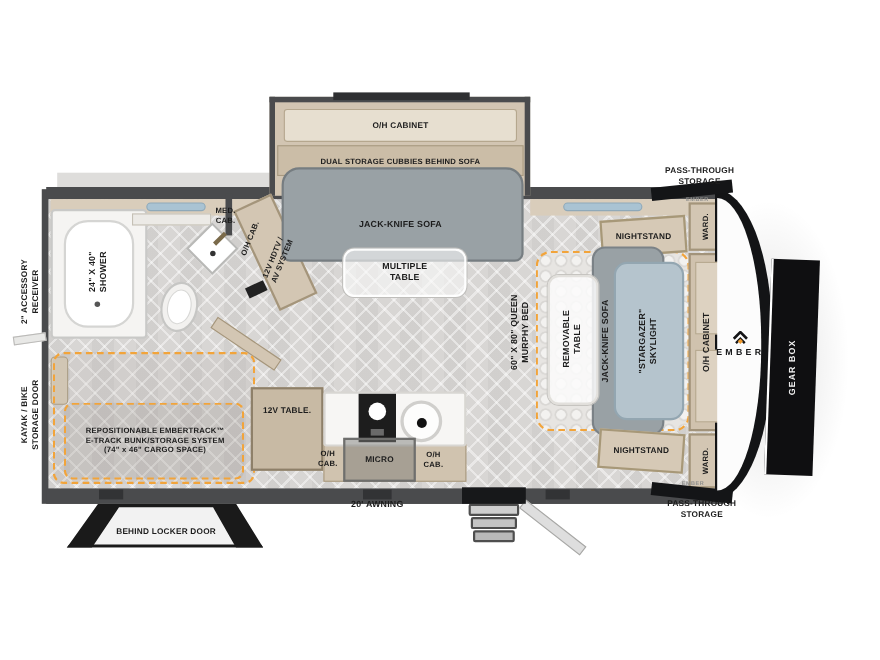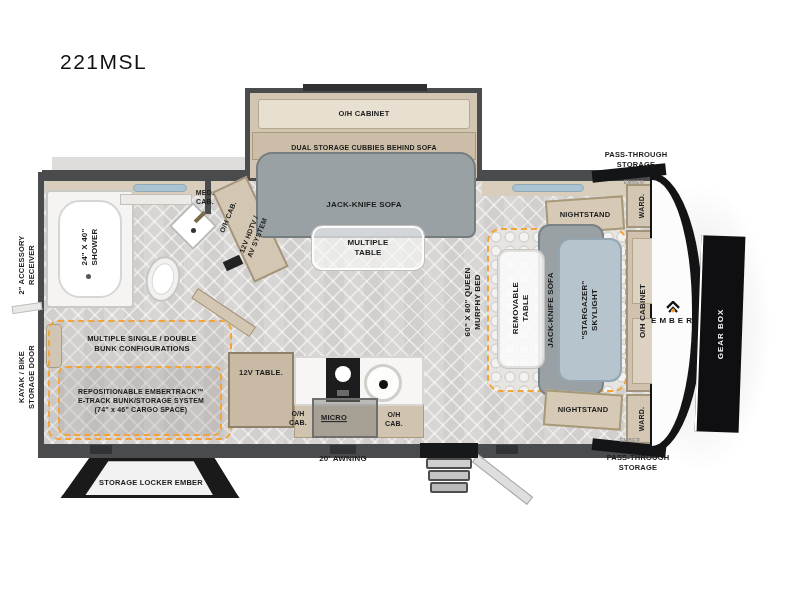--- a/index.html
+++ b/index.html
@@ -28,21 +28,20 @@
     background-size:14px 14px;}
   .dash{border:2px dashed #f2a43a;}
   .title{position:absolute;left:60px;top:50px;font-size:21px;font-weight:500;
          letter-spacing:1.5px;color:#111;z-index:9;}
 </style>
 </head>
 <body>
 
 <div id="canvas">
 
-  <div class="title">221MSL</div>
 
   <div class="abs" style="left:626px;top:182px;width:146px;height:290px;border-radius:50%;
               background:radial-gradient(closest-side, rgba(0,0,0,.12), rgba(0,0,0,0));z-index:1;"></div>
 
   <div class="abs" style="left:52px;top:157px;width:196px;height:16px;background:#dedddb;z-index:1;"></div>
 
   <div class="abs floor" style="left:38px;top:172px;width:620px;height:286px;border:6px solid #4a4b4d;z-index:2;"></div>
 
   <div class="abs wall" style="left:42px;top:170px;width:614px;height:11px;z-index:3;"></div>
   <div class="abs wall" style="left:42px;top:444px;width:614px;height:14px;z-index:3;"></div>
@@ -90,38 +89,36 @@
               transform-origin:top left;transform:rotate(-25deg);z-index:4;"></div>
   <div class="abs" style="left:224px;top:258px;width:18px;height:10px;background:#222;transform:rotate(-25deg);z-index:5;"></div>
   <div class="lbl s7 r68" style="left:228px;top:217px;">O/H CAB.</div>
   <div class="lbl s7 r68" style="left:253px;top:236px;">12V HDTV /
 AV SYSTEM</div>
   <div class="abs" style="left:198px;top:288px;width:70px;height:12px;background:#d3c6b3;border:1px solid #a4957b;
               transform-origin:top left;transform:rotate(34deg);z-index:4;"></div>
 
   <div class="abs" style="left:46px;top:324px;width:16px;height:44px;background:#d8ccb9;border:1px solid #ab9c82;border-radius:4px;z-index:4;"></div>
   <div class="abs dash" style="left:48px;top:320px;width:184px;height:120px;border-radius:10px;background:rgba(170,165,155,.14);z-index:4;"></div>
-  <div class="lbl s75" style="left:142px;top:344px;">MULTIPLE SINGLE / DOUBLE
-BUNK CONFIGURATIONS</div>
   <div class="abs dash" style="left:58px;top:366px;width:164px;height:70px;border-radius:8px;background:rgba(120,115,105,.12);z-index:5;"></div>
   <div class="lbl s7" style="left:141px;top:401px;">REPOSITIONABLE EMBERTRACK™
 E-TRACK BUNK/STORAGE SYSTEM
 (74" x 46" CARGO SPACE)</div>
 
   <div class="abs" style="left:228px;top:352px;width:66px;height:76px;background:#c8baa4;border:2px solid #8e8069;z-index:4;"></div>
   <div class="lbl s75" style="left:261px;top:373px;">12V TABLE.</div>
   <div class="abs" style="left:294px;top:404px;width:130px;height:34px;background:#d0c3af;border:1px solid #a99a80;z-index:4;"></div>
   <div class="abs" style="left:294px;top:356px;width:130px;height:50px;background:#f7f6f4;border:2px solid #d8d6d2;border-radius:3px;z-index:5;"></div>
   <div class="abs" style="left:326px;top:358px;width:34px;height:44px;background:#1d1d1d;z-index:6;"></div>
   <div class="abs" style="left:335px;top:366px;width:16px;height:16px;border-radius:50%;background:#ffffff;z-index:7;"></div>
   <div class="abs" style="left:337px;top:390px;width:12px;height:6px;background:#6a6a6a;z-index:7;"></div>
   <div class="abs" style="left:364px;top:364px;width:38px;height:38px;border-radius:50%;background:#fdfdfc;border:3px solid #d0cfcc;z-index:6;"></div>
   <div class="abs" style="left:379px;top:380px;width:9px;height:9px;border-radius:50%;background:#111;z-index:7;"></div>
   <div class="abs" style="left:312px;top:398px;width:66px;height:40px;background:rgba(125,125,122,.5);border:2px solid #6f6f6d;z-index:7;"></div>
-  <div class="lbl s75" style="left:334px;top:418px;text-decoration:underline;">MICRO</div>
+  <div class="lbl s75" style="left:345px;top:418px;">MICRO</div>
   <div class="lbl s7" style="left:298px;top:418px;">O/H
 CAB.</div>
   <div class="lbl s7" style="left:394px;top:419px;">O/H
 CAB.</div>
 
   <div class="abs" style="left:420px;top:443px;width:58px;height:15px;background:#17181a;z-index:5;"></div>
   <div class="abs" style="left:426px;top:458px;width:46px;height:11px;background:#cfcfcf;border:2px solid #4e4e4e;border-radius:2px;z-index:3;"></div>
   <div class="abs" style="left:428px;top:470px;width:42px;height:11px;background:#c4c4c4;border:2px solid #4e4e4e;border-radius:2px;z-index:3;"></div>
   <div class="abs" style="left:430px;top:482px;width:38px;height:11px;background:#b9b9b9;border:2px solid #4e4e4e;border-radius:2px;z-index:3;"></div>
   <div class="abs" style="left:478px;top:454px;width:70px;height:10px;background:#dedede;border:1px solid #a7a7a5;
@@ -187,16 +184,16 @@
   <div class="lbl s75 v" style="left:27px;top:265px;">2" ACCESSORY
 RECEIVER</div>
   <div class="abs" style="left:12px;top:304px;width:30px;height:8px;background:#e8e8e6;border:1px solid #bbbab8;transform:rotate(-8deg);z-index:3;"></div>
   <div class="lbl s75 v" style="left:27px;top:377px;">KAYAK / BIKE
 STORAGE DOOR</div>
 
   <div class="abs" style="left:55px;top:458px;width:190px;height:40px;background:#f2f2f2;z-index:3;
               clip-path:polygon(18% 0, 84% 0, 97% 100%, 3% 100%);border-bottom:3px solid #1a1a1a;"></div>
   <div class="abs" style="left:55px;top:458px;width:190px;height:40px;z-index:3;
               clip-path:polygon(18% 0, 84% 0, 97% 100%, 84% 100%, 73% 8%, 28% 8%, 15% 100%, 3% 100%);background:#1a1a1a;"></div>
-  <div class="lbl s75" style="left:151px;top:483px;z-index:4;">STORAGE LOCKER EMBER</div>
+  <div class="lbl s75" style="left:151px;top:483px;z-index:4;">BEHIND LOCKER DOOR</div>
   <div class="lbl" style="left:343px;top:459px;">20' AWNING</div>
 
 </div>
 
 </body></html>

